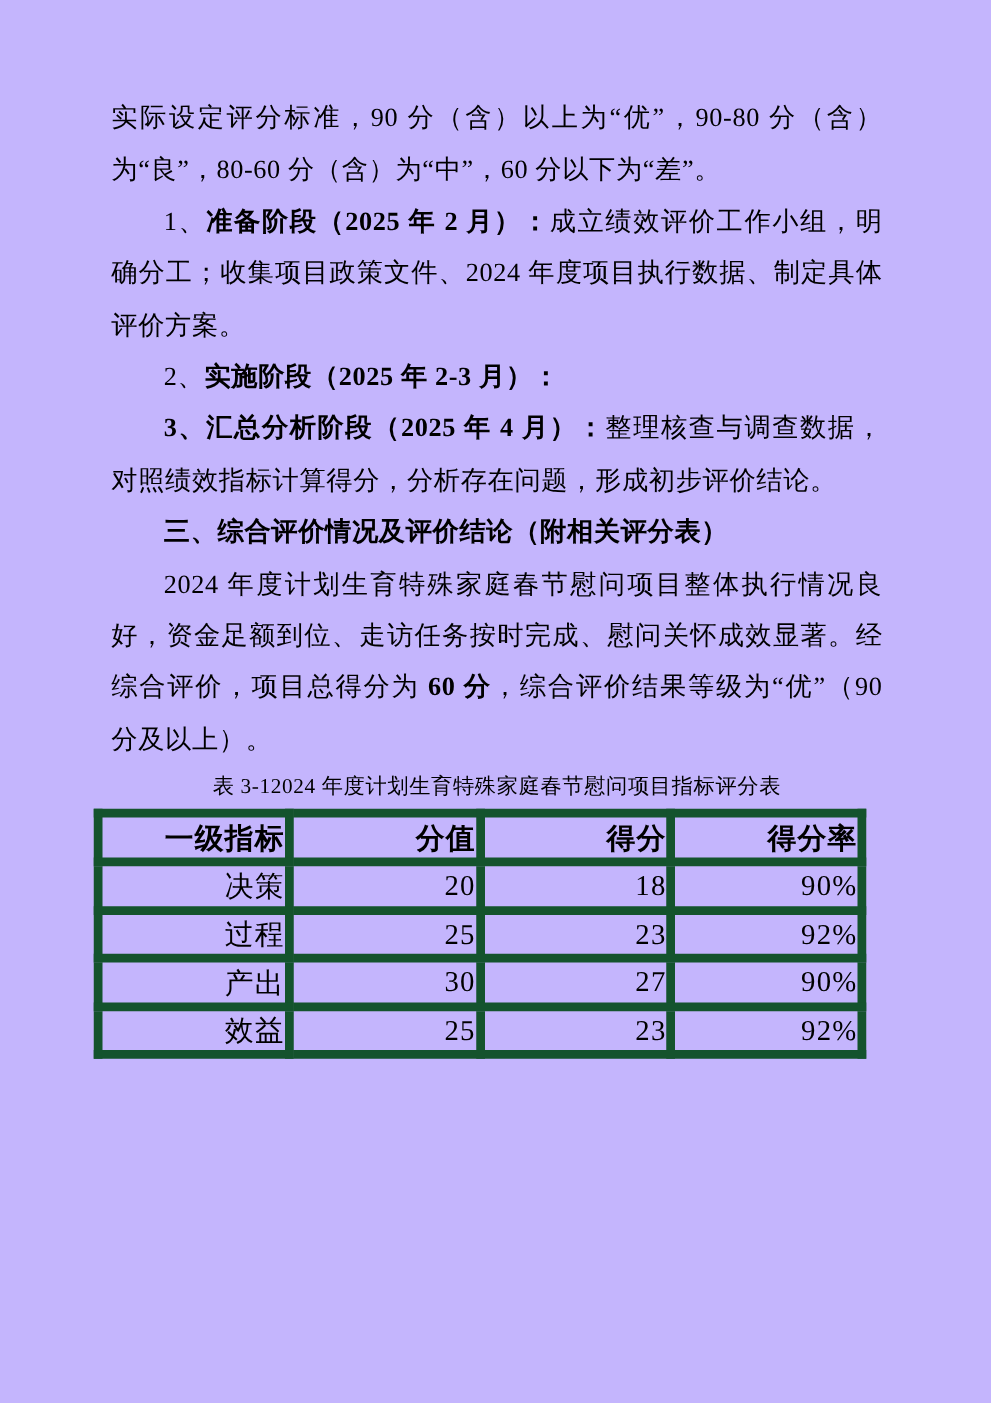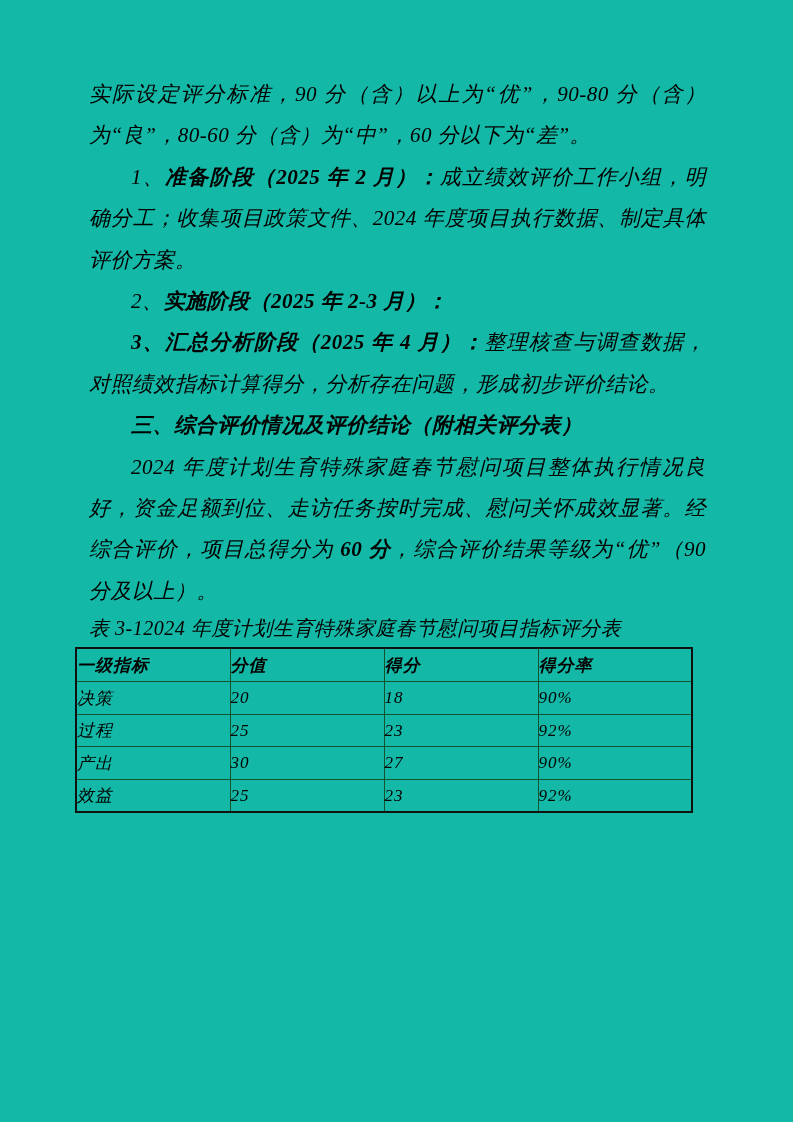--- a/index.html
+++ b/index.html
@@ -11,23 +11,22 @@
     width: 793px;
     height: 1122px;
     font-family: "Liberation Serif", "DejaVu Serif", serif;
     color: #000000;
     overflow: hidden;
   }
   .page {
     position: relative;
     width: 793px;
     height: 1122px;
-    background: #14b8a6;
+    background: #c4b5fd;
     overflow: hidden;
-    font-style: italic;
   }
   .content {
     position: absolute;
     left: 89px;
     top: 74px;
     width: 617px;
   }
   .para {
     margin: 0;
     font-size: 21px;
@@ -41,39 +40,40 @@
   }
   .bold {
     font-weight: bold;
   }
   .heading {
     font-weight: bold;
   }
   .table-caption {
     margin: 0;
     margin-top: 1px;
-    font-size: 20px;
+    font-size: 17px;
     line-height: 31px;
+    text-align: center;
     letter-spacing: 0.5px;
   }
   table.score-table {
     border-collapse: collapse;
     table-layout: fixed;
     width: 618px;
     margin-left: -14px;
     margin-top: 3px;
     border: 2.5px solid #111111;
   }
   table.score-table th,
   table.score-table td {
-    border: 1px solid #14532d;
-    text-align: left;
+    border: 7px solid #14532d;
+    text-align: right;
     vertical-align: middle;
     padding: 0;
-    font-size: 17px;
+    font-size: 23px;
     letter-spacing: 1px;
   }
   table.score-table th {
     height: 32px;
     font-weight: bold;
   }
   table.score-table td {
     height: 31.5px;
     font-weight: normal;
   }

